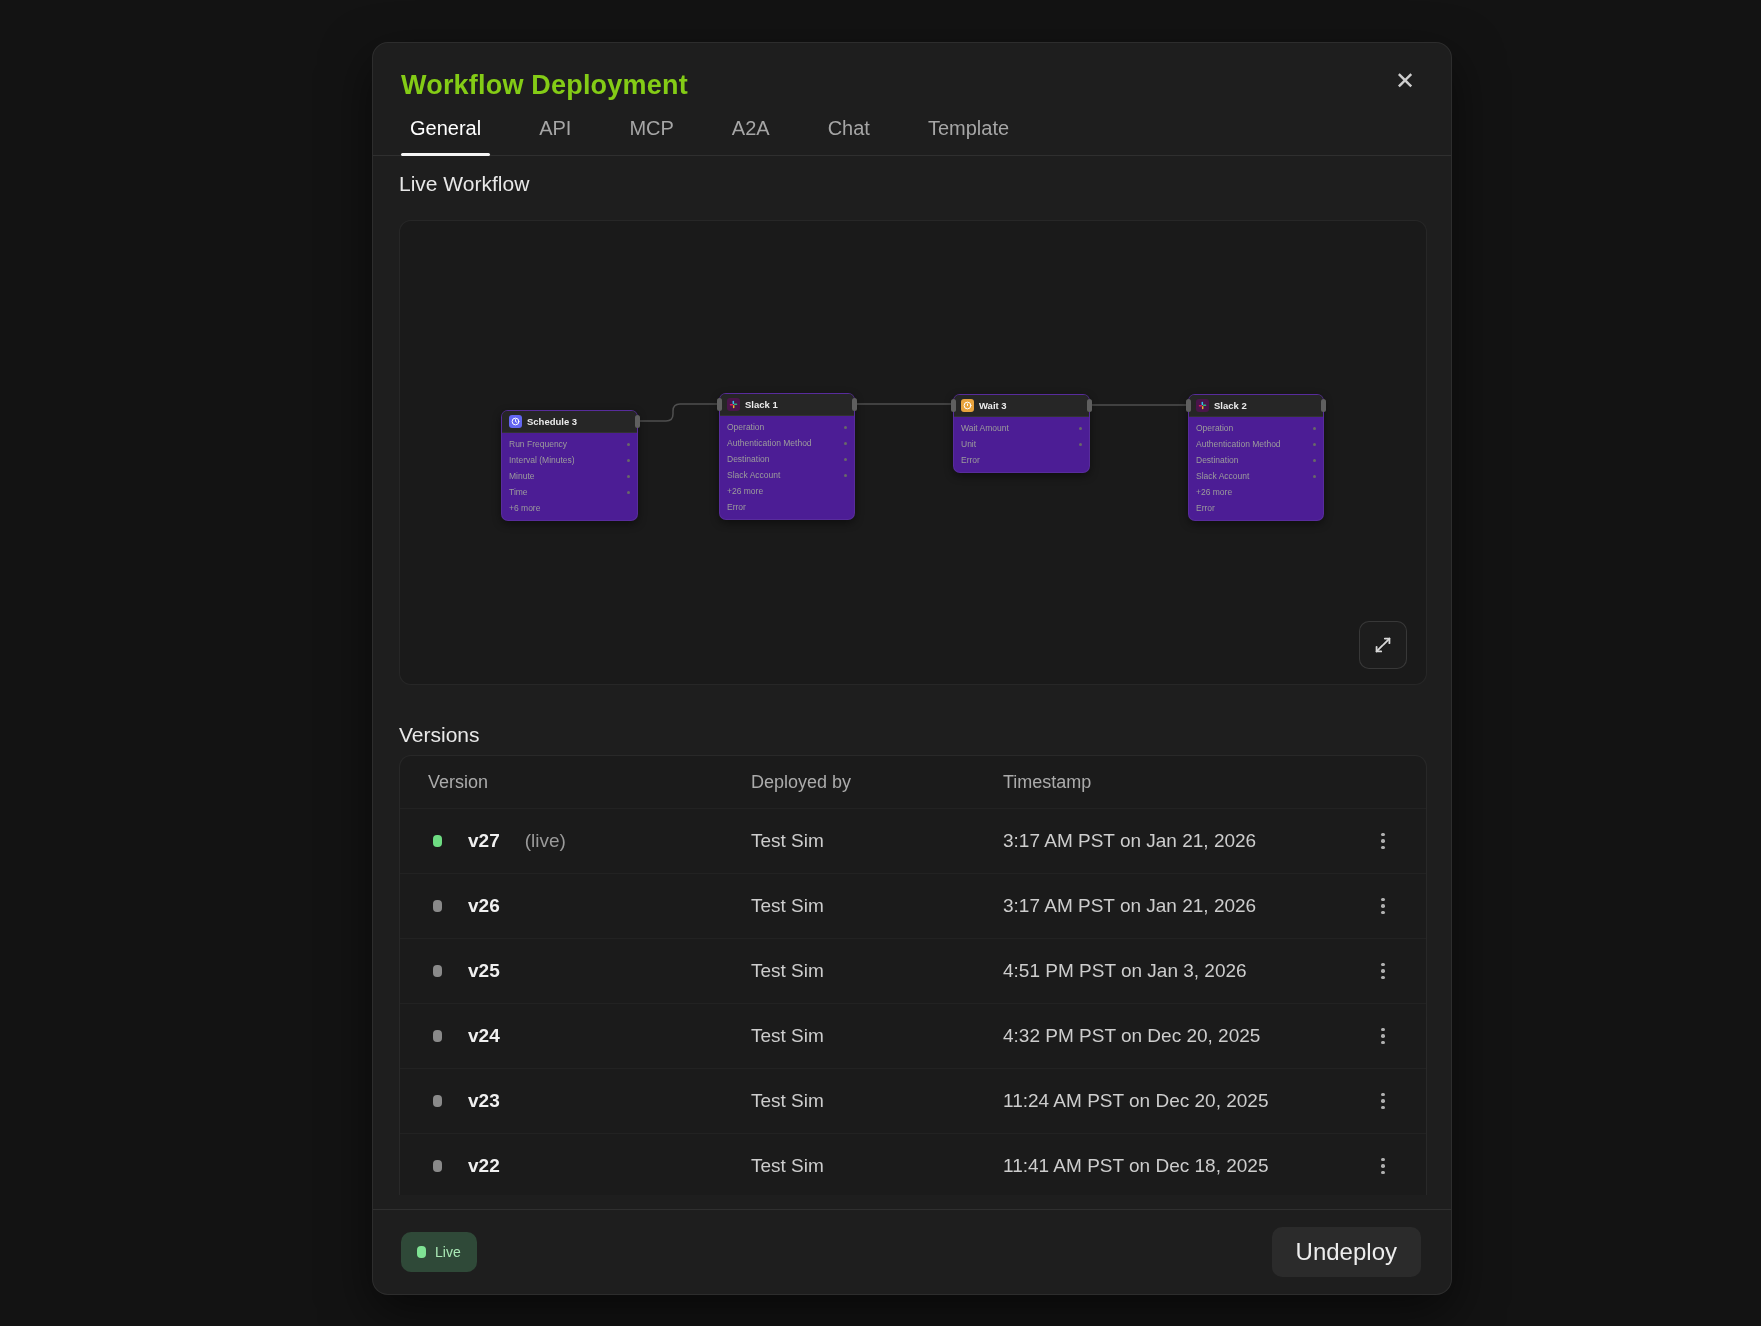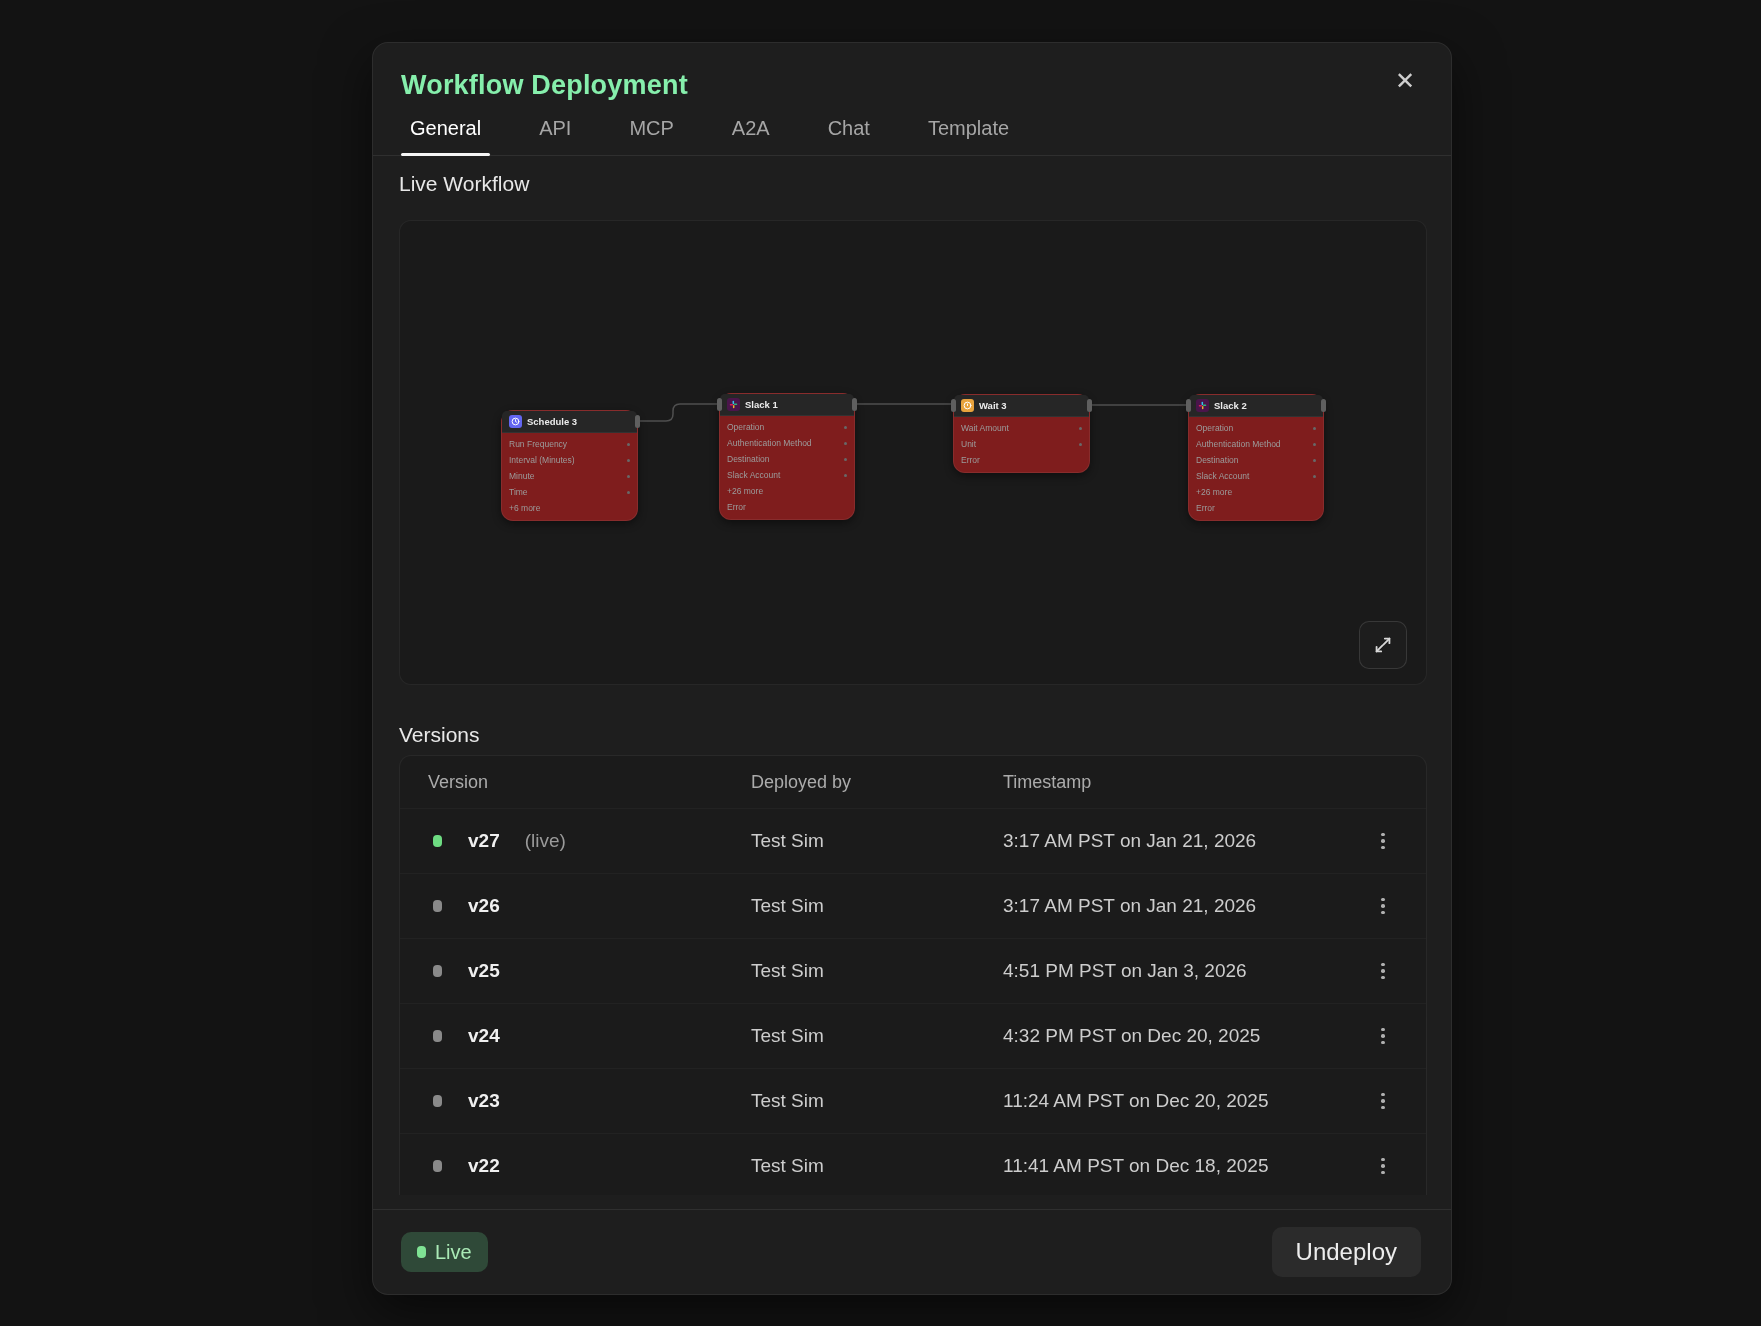--- a/index.html
+++ b/index.html
@@ -5,42 +5,42 @@
   * { margin:0; padding:0; box-sizing:border-box; }
   html,body { width:1761px; height:1326px; background:#131313; overflow:hidden;
     font-family:"Liberation Sans","DejaVu Sans",sans-serif; }
 
   .modal { position:absolute; left:372px; top:42px; width:1080px; height:1253px;
     background:#1e1e1e; border:1px solid rgba(255,255,255,0.07); border-radius:16px;
     display:flex; flex-direction:column; box-shadow:0 18px 50px rgba(0,0,0,0.55); }
 
   
   .modal-header { position:relative; padding:24px 28px 0 28px; border-bottom:1px solid rgba(255,255,255,0.08); }
-  .modal-title { font-size:27px; font-weight:600; color:#86efac; letter-spacing:0.2px; line-height:36px; }
+  .modal-title { font-size:27px; font-weight:600; color:#84cc16; letter-spacing:0.2px; line-height:36px; }
   .close-btn { position:absolute; top:22px; right:30px; width:32px; height:32px;
     display:flex; align-items:center; justify-content:center; cursor:pointer;
     color:#cfcfcf; font-size:24px; line-height:1; background:none; border:none; }
   .tabs { display:flex; gap:40px; margin-top:12px; }
   .tab { padding:0 9px 14px 9px; font-size:20px; color:#a6a6a6; cursor:pointer;
     position:relative; line-height:26px; }
   .tab.active { color:#ffffff; }
   .tab.active::after { content:""; position:absolute; left:0; right:0; bottom:-1px;
     height:3px; background:#f5f5f5; border-radius:2px; }
 
   
   .content { flex:1; padding:12px 26px 0 26px; overflow:hidden; }
   .section-heading { font-size:21px; font-weight:500; color:#e8e8e8; line-height:32px; }
   .lw-heading { margin-bottom:20px; }
 
   .canvas { position:relative; width:1028px; height:465px; background:#1a1a1a;
     border:1px solid rgba(255,255,255,0.06); border-radius:12px; overflow:hidden; }
   .wires { position:absolute; left:0; top:0; }
 
-  .wf-node { position:absolute; background:#7f1d1d; border:1px solid rgba(255,255,255,0.07);
-    border-radius:12px; box-shadow:0 3px 8px rgba(0,0,0,0.45); font-size:8.5px; }
+  .wf-node { position:absolute; background:#4c1d95; border:1px solid rgba(255,255,255,0.07);
+    border-radius:7px; box-shadow:0 3px 8px rgba(0,0,0,0.45); font-size:8.5px; }
   .wf-node-header { display:flex; align-items:center; gap:5px; height:22px;
     padding:0 7px; background:#262626; border-bottom:1px solid rgba(255,255,255,0.06);
     border-radius:5px 5px 0 0; position:relative; }
   .wf-node-title { color:#ececec; font-weight:700; font-size:9.5px; white-space:nowrap; }
   .wf-icon { width:13px; height:13px; border-radius:3px; display:flex; align-items:center;
     justify-content:center; flex:0 0 auto; }
   .wf-rows { padding:3px 0 4px 0; }
   .wf-row { display:flex; align-items:center; justify-content:space-between;
     height:16px; padding:0 7px; color:#9c9c9c; white-space:nowrap; }
   .wf-row .pt { width:3px; height:3px; border-radius:50%; background:#686868; flex:0 0 auto; }
@@ -70,21 +70,21 @@
   .vby, .vts { font-size:19px; color:#cdcdcd; }
   .kebab-btn { display:flex; flex-direction:column; gap:3px; align-items:center;
     justify-content:center; width:30px; height:36px; margin-left:auto; cursor:pointer;
     background:none; border:none; }
   .kebab-btn i { width:3.5px; height:3.5px; border-radius:50%; background:#b0b0b0; }
 
   
   .modal-footer { height:85px; border-top:1px solid rgba(255,255,255,0.08);
     display:flex; align-items:center; justify-content:space-between; padding:0 30px 0 28px; }
   .live-badge { display:flex; align-items:center; gap:9px; height:40px; padding:0 16px;
-    background:#2f4938; border-radius:10px; color:#aaeab6; font-size:20px; }
+    background:#2f4938; border-radius:10px; color:#aaeab6; font-size:14px; }
   .live-badge .ldot { width:9px; height:12px; border-radius:4px; background:#7fe394; }
   .undeploy-btn { height:50px; padding:0 24px; background:#2b2b2b; color:#ededed;
     font-size:24px; border:none; border-radius:10px; cursor:pointer;
     font-family:inherit; }
 </style>
 </head>
 <body>
 
 <div class="modal">
 

